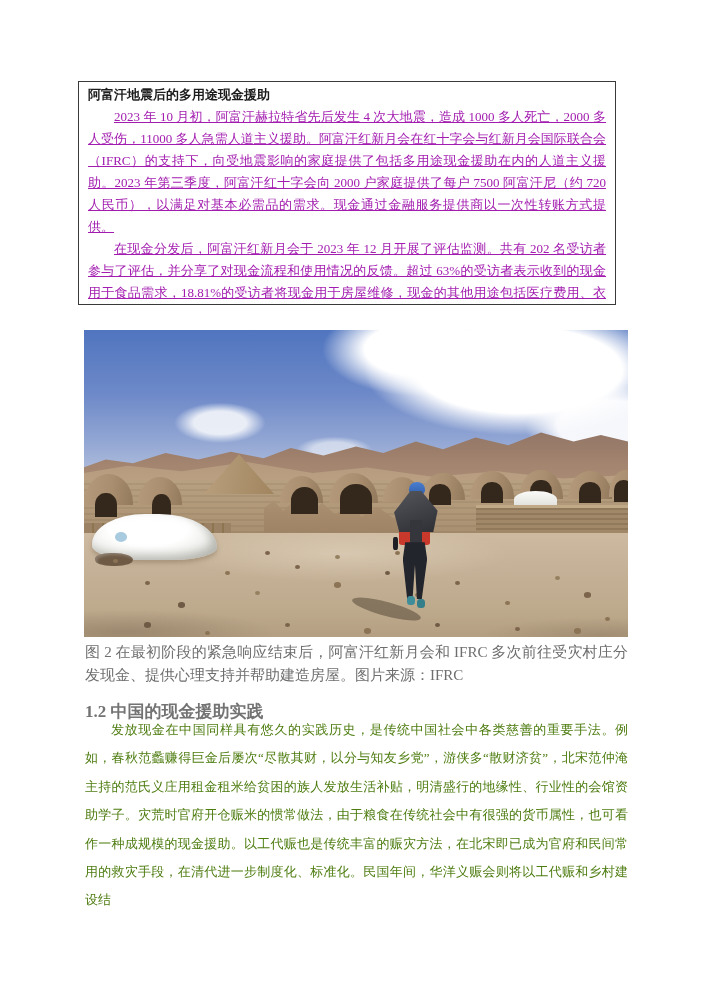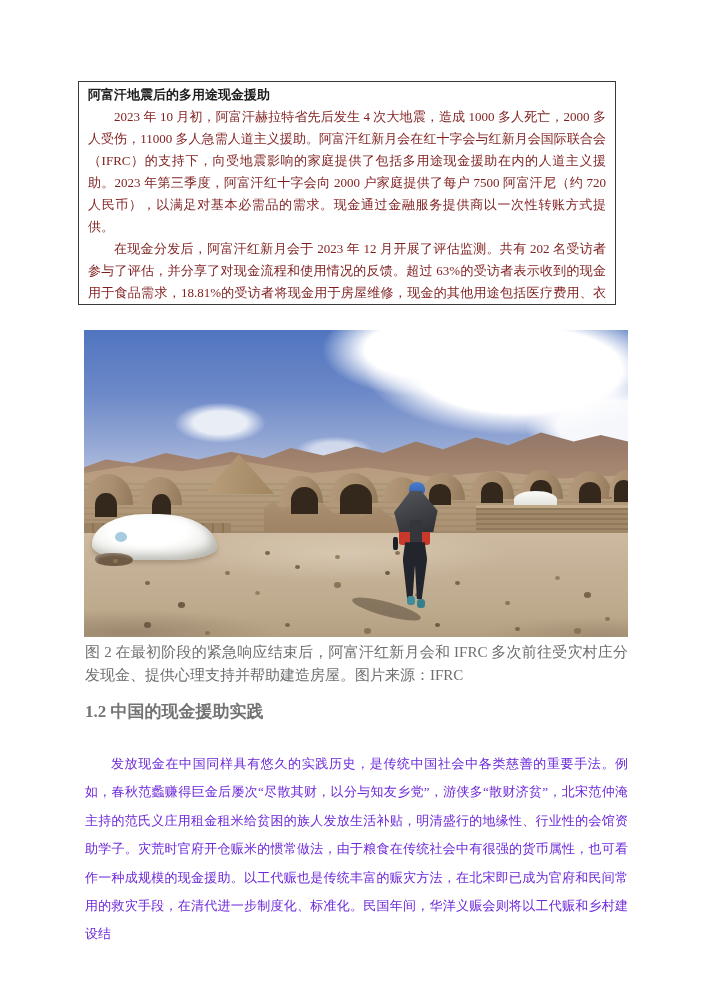--- a/index.html
+++ b/index.html
@@ -6,21 +6,21 @@
   .page{
     position:relative;width:642px;height:1004px;background:#ffffff;
     font-family:"Liberation Serif","DejaVu Serif",serif;color:#262626;overflow:hidden;
   }
   
   .callout{
     position:absolute;left:78px;top:81px;width:538px;height:224px;
     border:1px solid #3a3a3a;box-sizing:border-box;padding:2px 9px 4px 9px;overflow:hidden;
   }
   .callout-title{font-size:13px;font-weight:bold;line-height:22px;color:#1c1c1c;}
-  .callout p{margin:0;font-size:13px;line-height:22px;text-align:justify;text-indent:2em;color:#7f1d1d;}
+  .callout p{margin:0;font-size:13px;line-height:22px;text-align:justify;text-indent:2em;color:#a21caf;text-decoration:underline;}
   
   .photo{position:absolute;left:84px;top:330px;width:544px;height:307px;overflow:hidden;background:#c4b298;}
   .photo *{position:absolute;}
   .sky{left:0;top:0;width:100%;height:52%;
     background:
       radial-gradient(ellipse 42% 60% at 80% 25%, #ffffff 0 45%, rgba(255,255,255,0) 68%),
       radial-gradient(ellipse 26% 42% at 62% 12%, #ffffff 0 40%, rgba(255,255,255,0) 70%),
       radial-gradient(ellipse 22% 35% at 97% 60%, rgba(252,252,254,.95) 0 45%, rgba(255,255,255,0) 72%),
       radial-gradient(ellipse 12% 18% at 25% 58%, rgba(244,246,250,.9) 0 40%, rgba(255,255,255,0) 70%),
       radial-gradient(ellipse 10% 12% at 46% 75%, rgba(238,242,248,.65) 0 40%, rgba(255,255,255,0) 70%),
@@ -91,21 +91,21 @@
   .shawl-tail{left:37%;top:30%;width:27%;height:24%;background:#35363c;}
   .phone{left:-2%;top:44%;width:11%;height:10%;background:#1e1f24;border-radius:30%;}
   .legs{left:20%;top:48%;width:56%;height:45%;background:#23252d;
     clip-path:polygon(10% 0,90% 0,100% 30%,78% 100%,58% 100%,50% 40%,40% 100%,18% 100%,0 30%);
   }
   .shoe-l{left:30%;top:91%;width:18%;height:7%;background:#3f8d99;border-radius:40%;}
   .shoe-r{left:52%;top:93%;width:18%;height:7%;background:#357f8b;border-radius:40%;}
   
   .caption{position:absolute;left:85px;top:641px;width:543px;font-size:15px;line-height:23px;color:#6e6e6e;text-align:justify;}
   .section-heading{position:absolute;left:85px;top:700px;width:543px;font-size:17px;font-weight:bold;color:#737373;}
-  .section-body{position:absolute;left:85px;top:750px;width:543px;font-size:13px;line-height:28.4px;text-align:justify;text-indent:2em;color:#6d28d9;}
+  .section-body{position:absolute;left:85px;top:716px;width:543px;font-size:13px;line-height:28.4px;text-align:justify;text-indent:2em;color:#4d7c0f;}
 </style>
 </head>
 <body>
 
 <div class="page">
 
   <div class="callout">
     <div class="callout-title">阿富汗地震后的多用途现金援助</div>
     <p>2023 年 10 月初，阿富汗赫拉特省先后发生 4 次大地震，造成 1000 多人死亡，2000 多人受伤，11000 多人急需人道主义援助。阿富汗红新月会在红十字会与红新月会国际联合会（IFRC）的支持下，向受地震影响的家庭提供了包括多用途现金援助在内的人道主义援助。2023 年第三季度，阿富汗红十字会向 2000 户家庭提供了每户 7500 阿富汗尼（约 720 人民币），以满足对基本必需品的需求。现金通过金融服务提供商以一次性转账方式提供。</p>
     <p>在现金分发后，阿富汗红新月会于 2023 年 12 月开展了评估监测。共有 202 名受访者参与了评估，并分享了对现金流程和使用情况的反馈。超过 63%的受访者表示收到的现金用于食品需求，18.81%的受访者将现金用于房屋维修，现金的其他用途包括医疗费用、衣服、卫生用品、偿还债务和交通费用等。</p>

